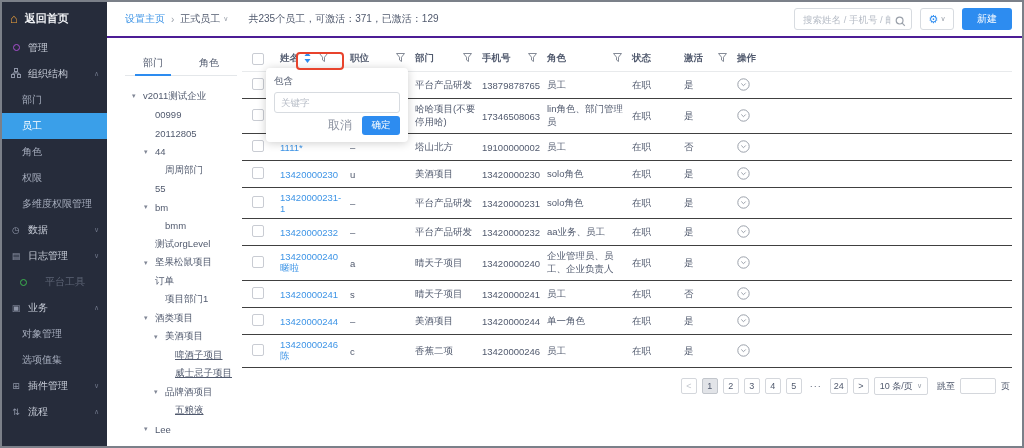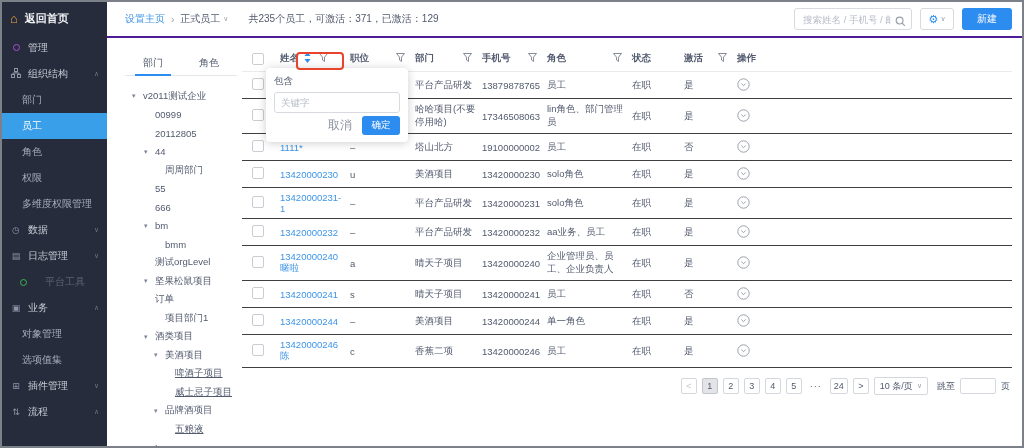--- a/index.html
+++ b/index.html
@@ -207,23 +207,20 @@
         </div>
       <div class="titem lv1">
           <span class="caret">▾</span>
           <span>44</span>
         </div>
       <div class="titem lv2">
           <span>周周部门</span>
         </div>
       <div class="titem lv1">
           <span>55</span>
-        </div>
-      <div class="titem lv1">
-          <span>666</span>
         </div>
       <div class="titem lv1">
           <span class="caret">▾</span>
           <span>bm</span>
         </div>
       <div class="titem lv2">
           <span>bmm</span>
         </div>
       <div class="titem lv1">
           <span>测试orgLevel</span>

